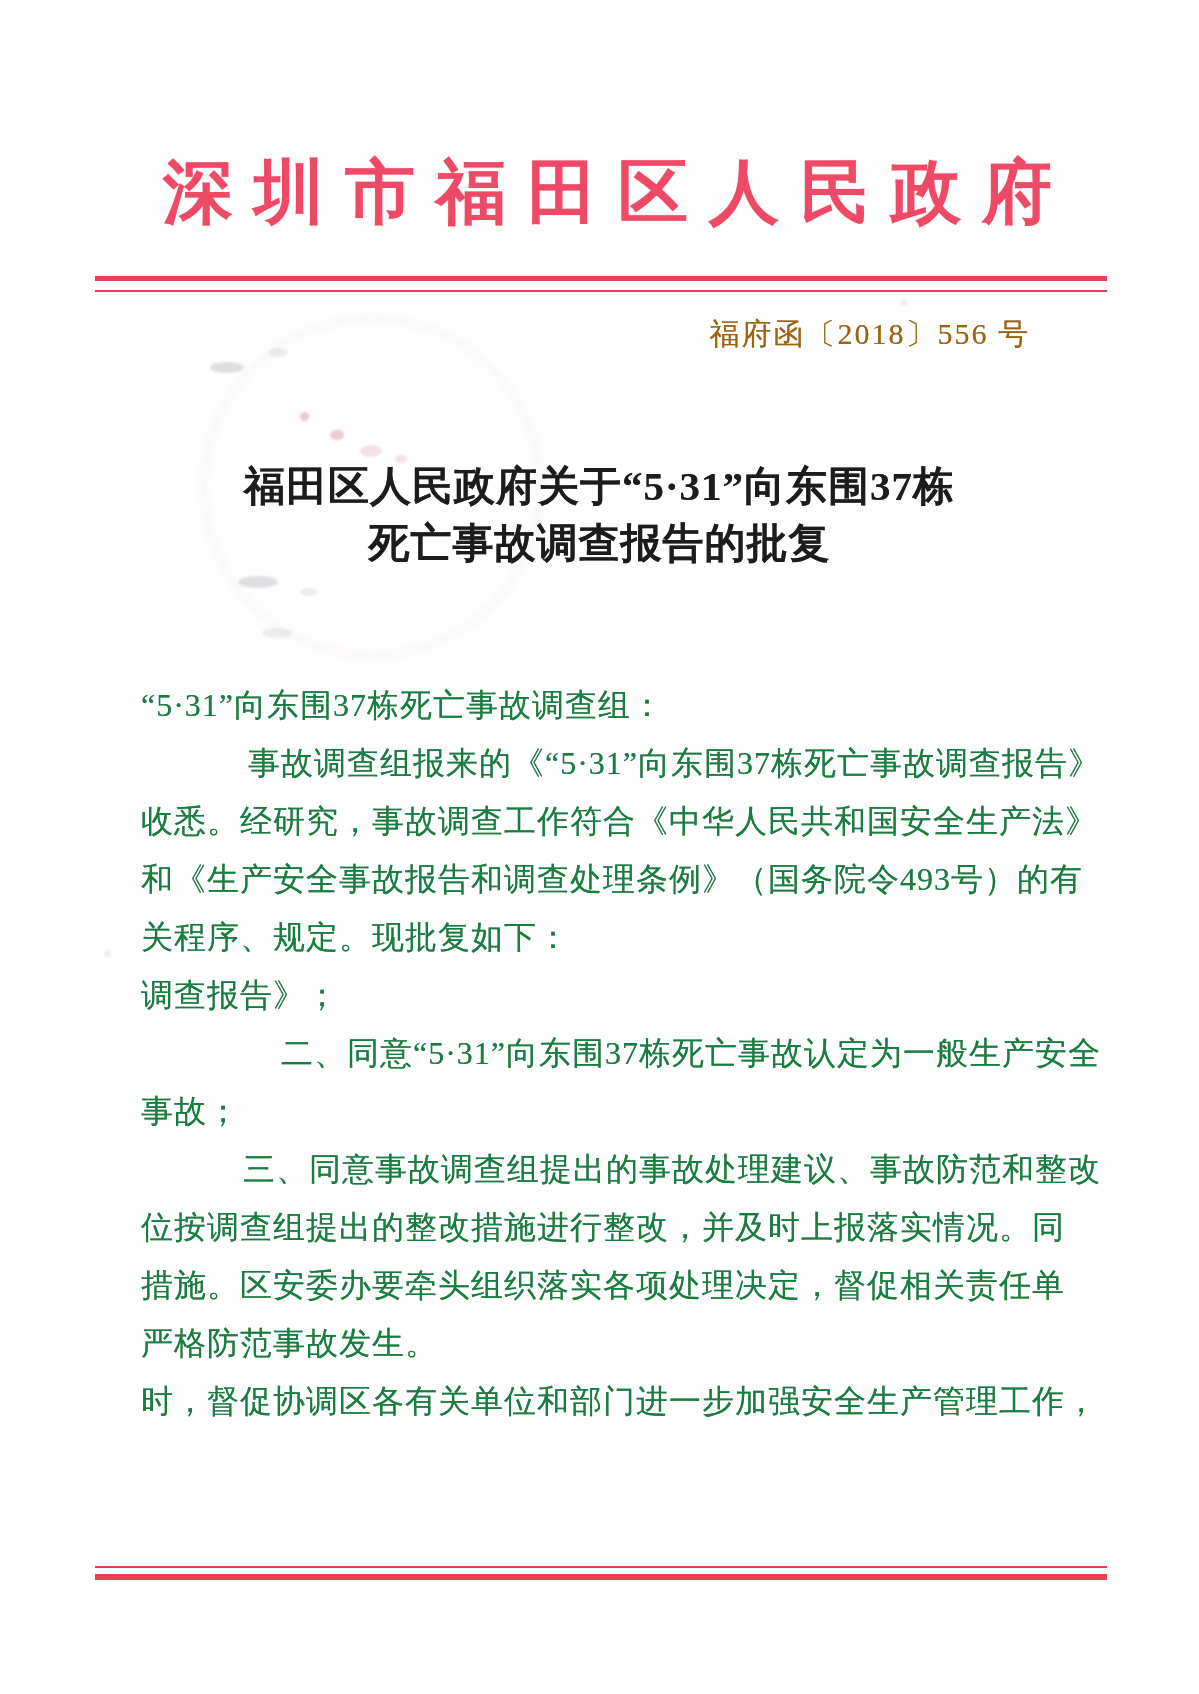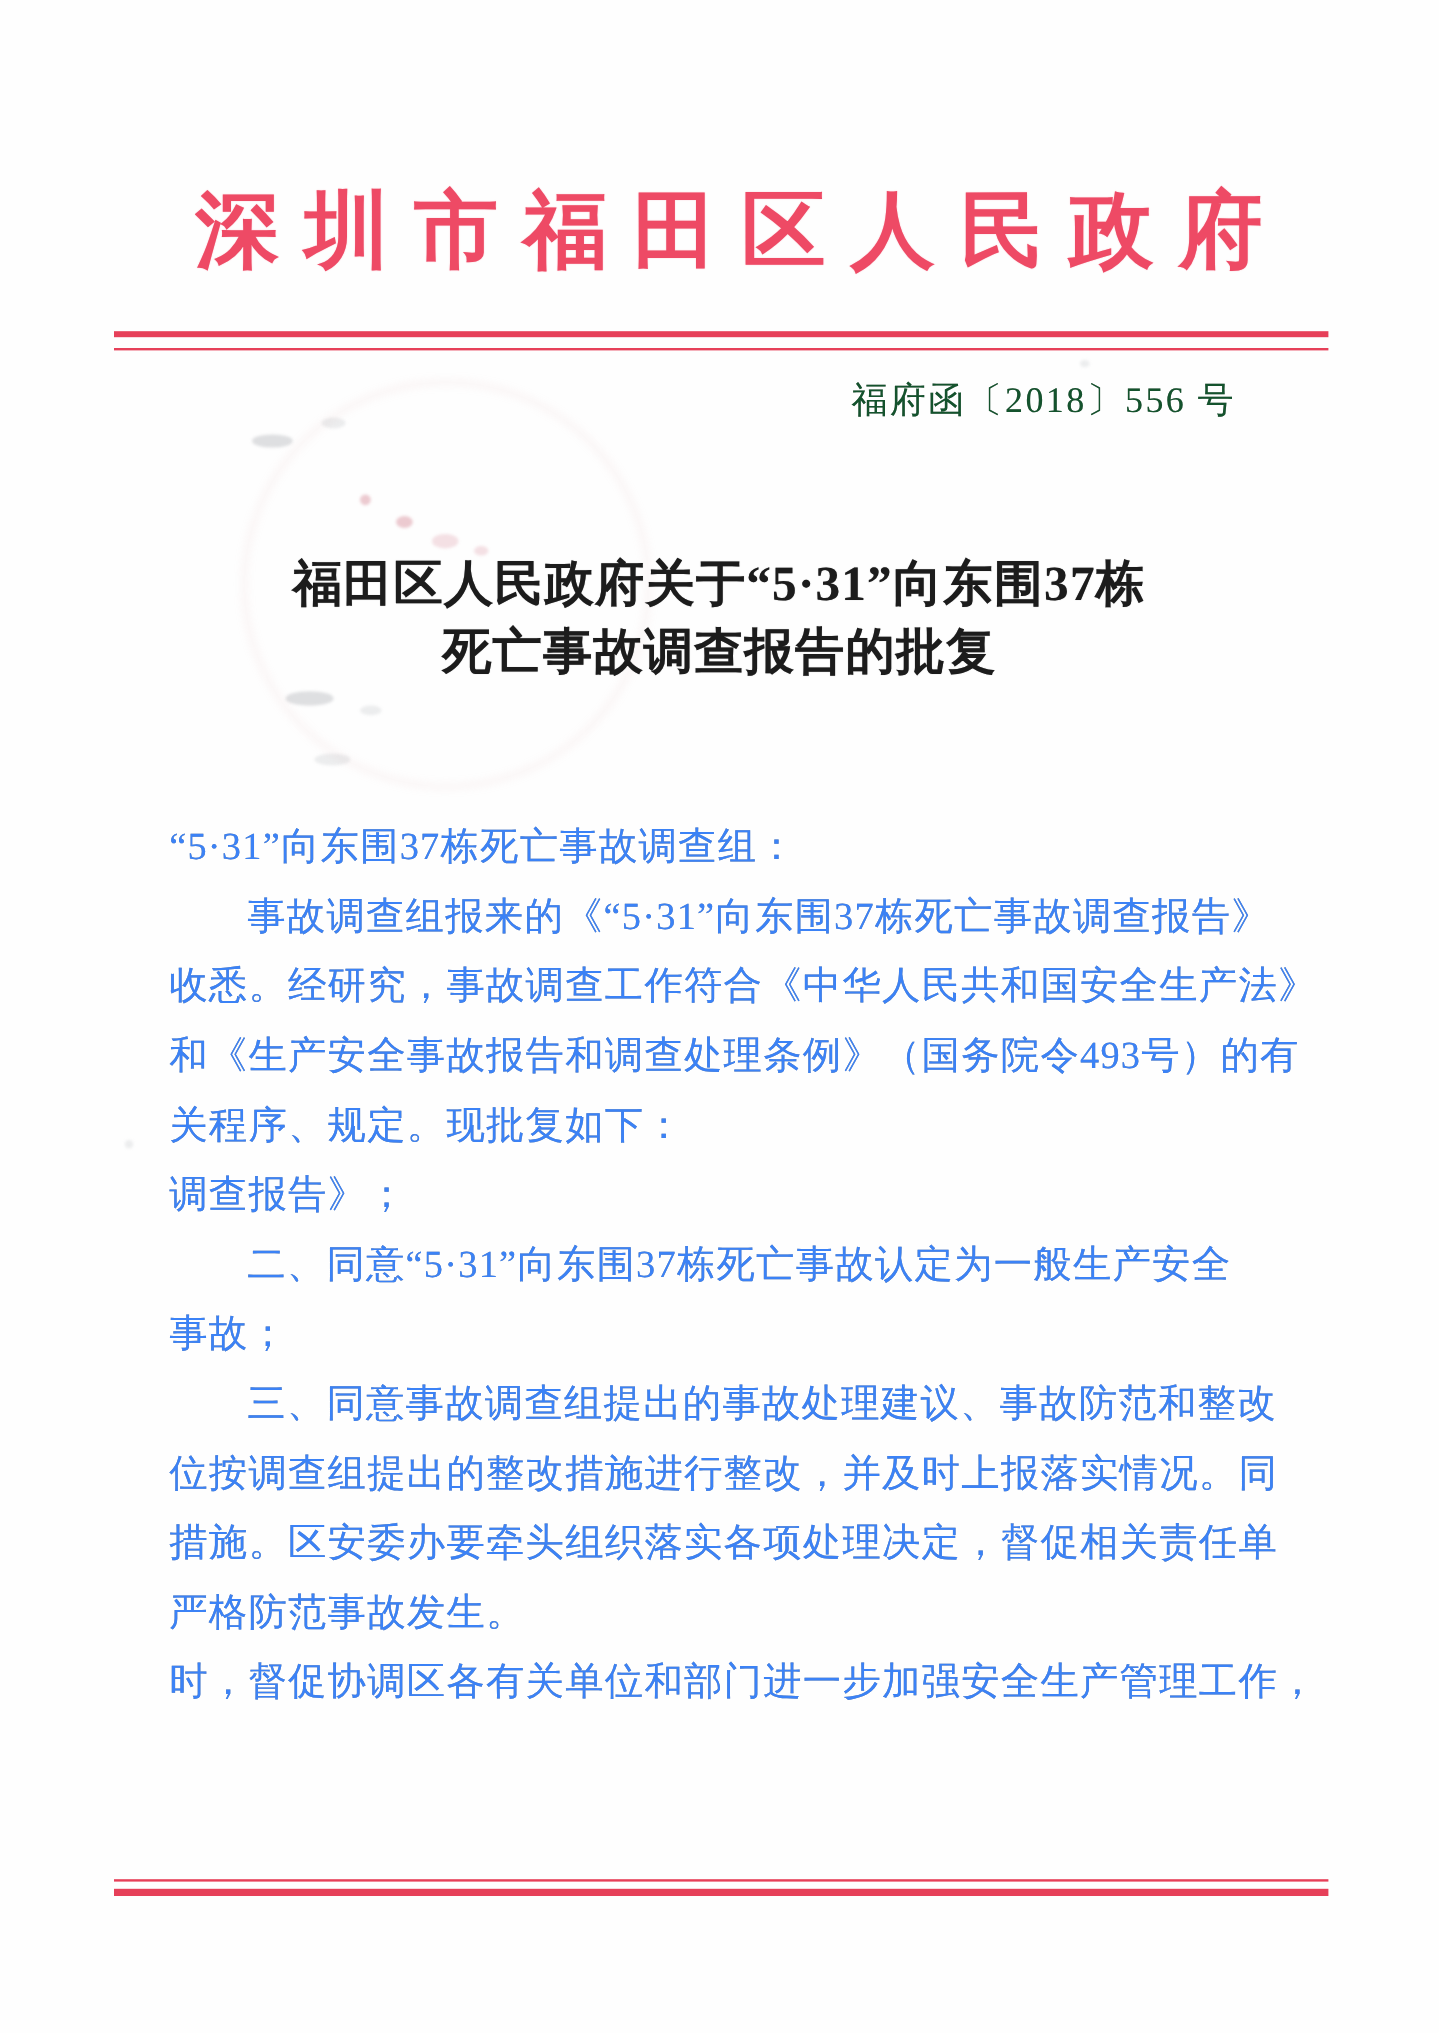--- a/index.html
+++ b/index.html
@@ -44,21 +44,21 @@
   .rule.bottom-thick { top: 1574px; height: 6px; }
 
   
   .doc-number {
     position: absolute;
     top: 316px;
     right: 169px;
     font-size: 30px;
     line-height: 36px;
     letter-spacing: 2px;
-    color: #14532d;
+    color: #a16207;
     white-space: nowrap;
     text-shadow: 0 0 0.5px rgba(0,0,0,0.4);
   }
   
   .doc-title {
     position: absolute;
     top: 458px;
     left: 0;
     width: 100%;
     text-align: center;
@@ -68,31 +68,31 @@
     letter-spacing: 1px;
     color: #1c1c1c;
     text-shadow: 0 0 0.6px rgba(0,0,0,0.55);
   }
   
   .doc-body {
     position: absolute;
     top: 676px;
     left: 141px;
     width: 960px;
-    color: #3b82f6;
+    color: #15803d;
   }
   .body-line {
     height: 58px;
     line-height: 58px;
     font-size: 32px;
     letter-spacing: 1px;
     white-space: nowrap;
     text-shadow: 0 0 0.5px rgba(0,0,0,0.45);
   }
-  .body-line.indent { padding-left: 65px; }
+  .body-line.indent { padding-left: 65px; text-align: right; }
 
   
   .stamp-ring {
     position: absolute;
     left: 200px;
     top: 315px;
     width: 330px;
     height: 330px;
     border-radius: 50%;
     border: 7px solid rgba(215, 150, 160, 0.07);

